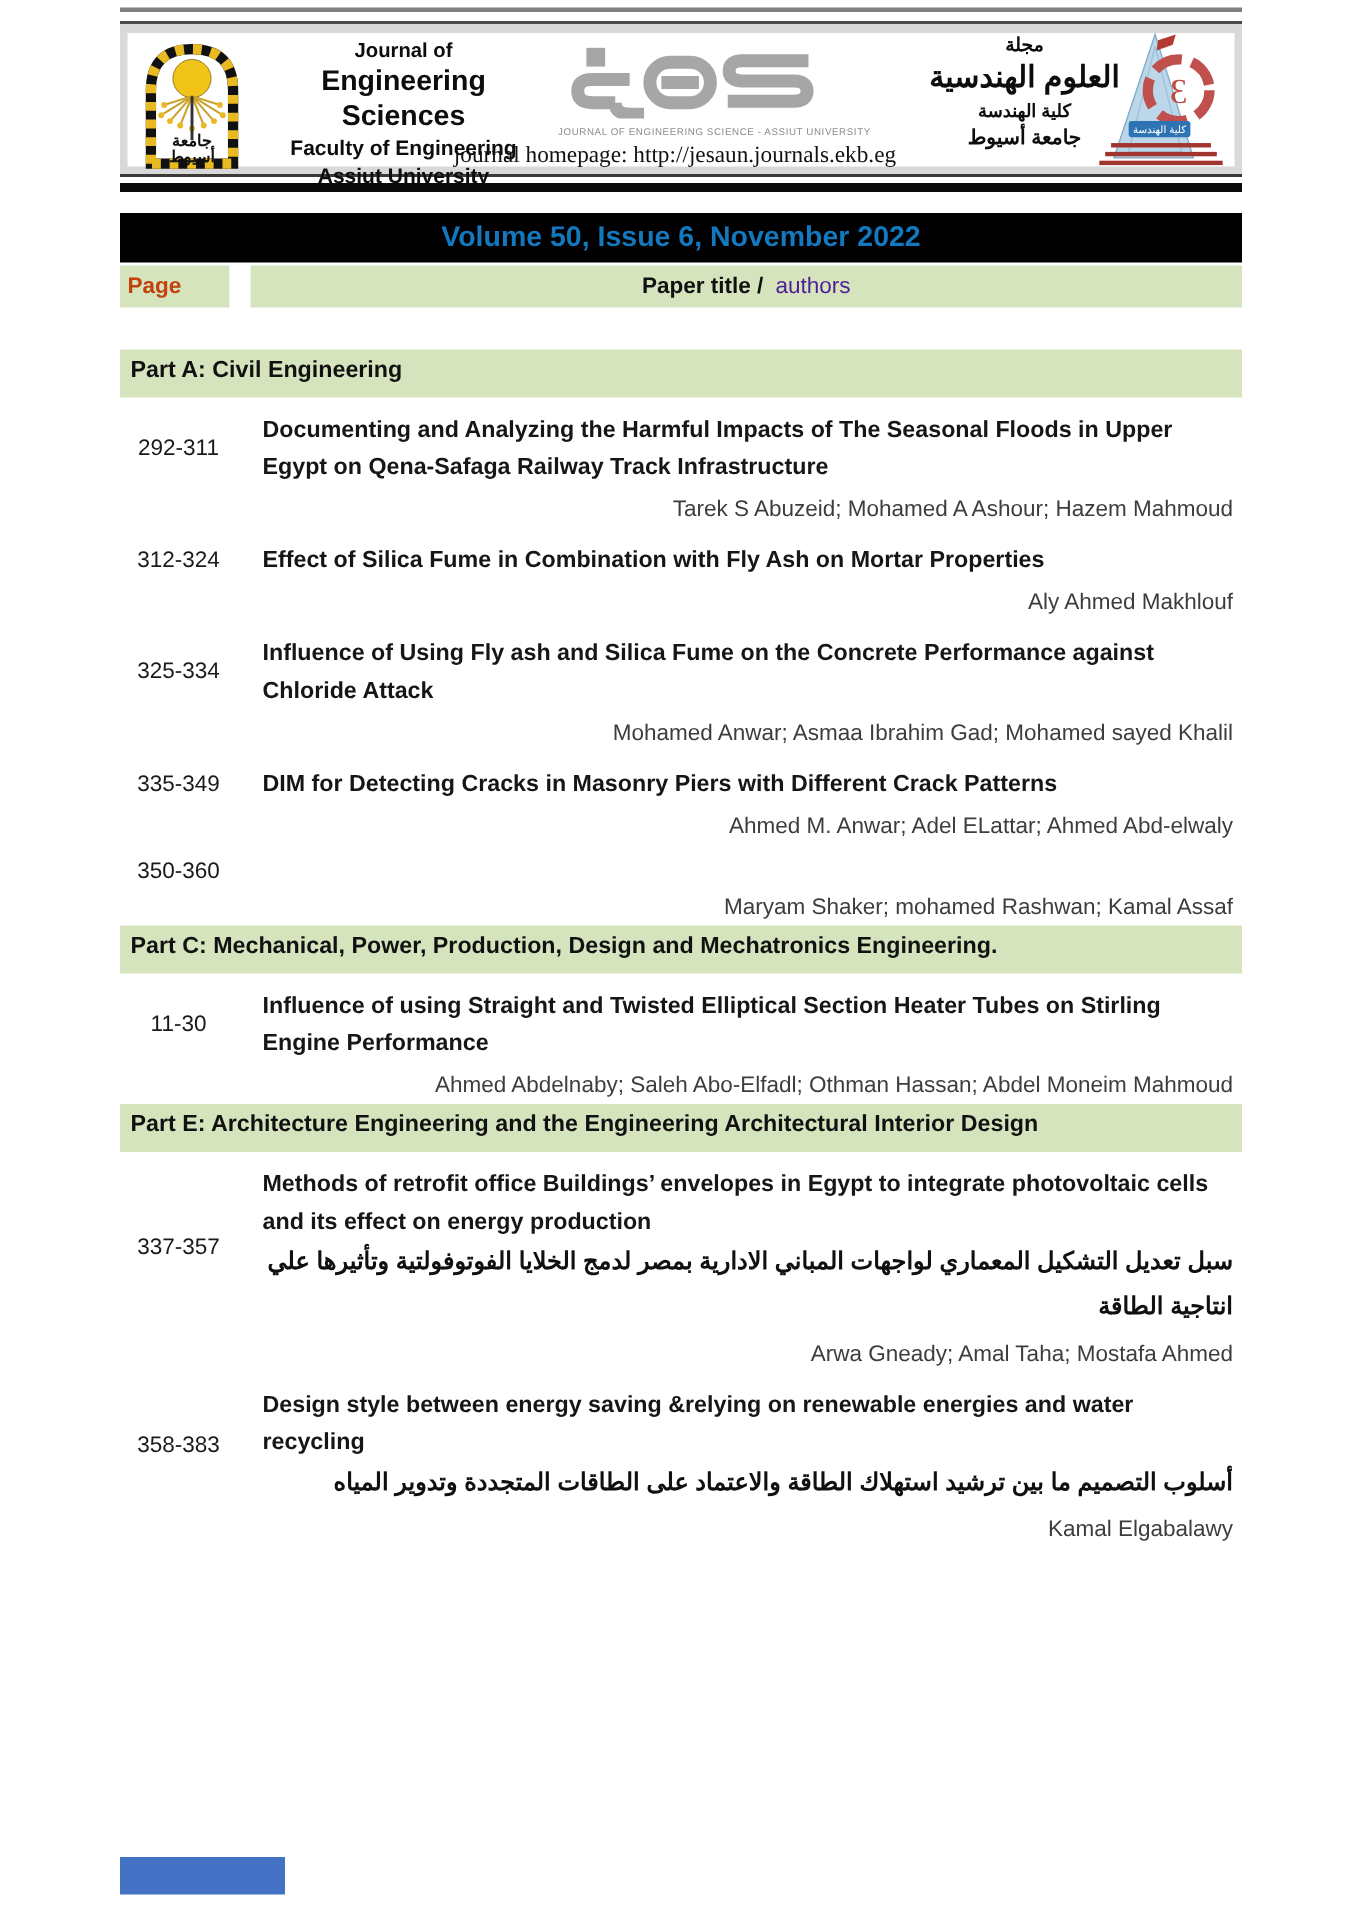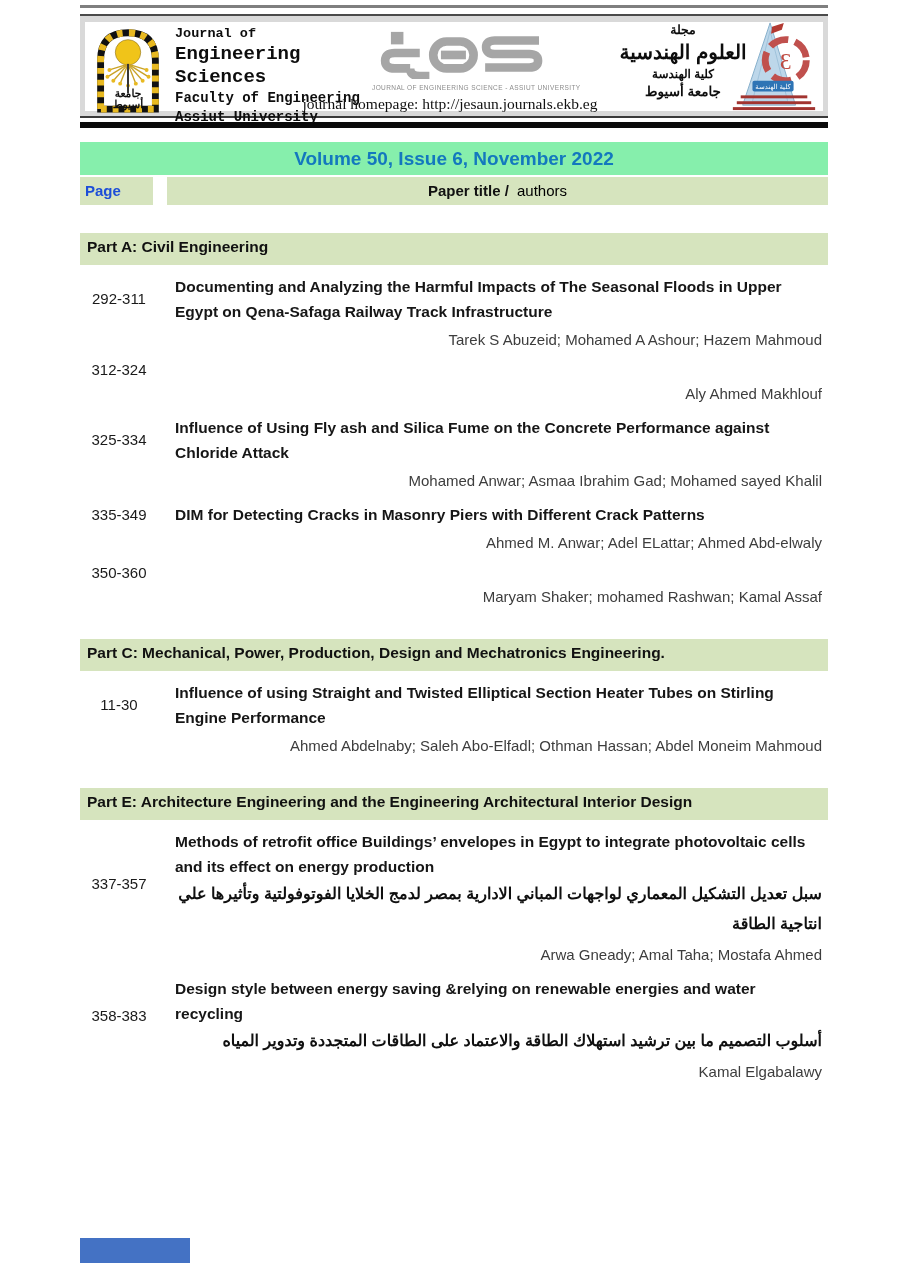--- a/index.html
+++ b/index.html
@@ -7,50 +7,50 @@
   .page { position:relative; width:905px; height:1280px; background:#ffffff; overflow:hidden; }
   .content { position:absolute; left:80px; top:0; width:748px; }
 
   .run-head { margin:54px 0 0 37px; font-size:13.5px; font-weight:700; color:#2565A8; letter-spacing:.2px; }
   .top-rule { margin-top:5px; height:2.5px; background:#7f7f7f; }
 
   .masthead { position:relative; margin-top:6px; height:104px; background:#D9D9D9;
               border-top:2px solid #4a4a4a; border-bottom:2px solid #3a3a3a; }
   .mast-inner { position:absolute; left:5px; right:5px; top:6px; bottom:5px; background:#ffffff; }
   .emblem { position:absolute; left:12px; top:7px; width:72px; height:90px; }
-  .jname { position:absolute; left:95px; top:9px; width:188px; text-align:left;
-           font-family:Liberation Mono, monospace; color:#0d0d0d; }
+  .jname { position:absolute; left:95px; top:9px; width:188px; text-align:center;
+           font-family:Liberation Sans, sans-serif; color:#0d0d0d; }
   .jname .l0 { font-size:13.5px; font-weight:700; line-height:18px; }
   .jname .l1 { font-size:19px;   font-weight:700; line-height:23px; }
   .jname .l2 { font-size:14px;   font-weight:700; line-height:19px; }
   .jname .l3 { font-size:14px;   font-weight:700; line-height:19px; }
   .jes-chip { position:absolute; left:292px; top:13px; width:184px; height:66px; text-align:center; }
   .jes-caption { font-size:6.5px; color:#8c8c8c; letter-spacing:.4px; margin-top:1px; white-space:nowrap; }
   .arabic-block { position:absolute; left:497px; top:6px; width:212px; text-align:center; color:#0d0d0d; }
   .arabic-block .a0 { font-size:12.5px; font-weight:700; line-height:17px; }
   .arabic-block .a1 { font-size:20px;   font-weight:700; line-height:27px; }
   .arabic-block .a2 { font-size:12px;   font-weight:700; line-height:17px; }
   .arabic-block .a3 { font-size:13.5px; font-weight:700; line-height:18px; }
   .rlogo { position:absolute; right:7px; top:3px; width:94px; height:94px; }
   .homepage { position:absolute; left:110px; width:520px; bottom:3px; text-align:center;
               font-family:"Liberation Serif", serif; font-size:15.5px; color:#111; }
 
   .black-bar { margin-top:4px; height:6px; background:#0a0a0a; }
 
-  .issue-bar { margin-top:14px; height:33px; line-height:33px; background:#86efac; text-align:center;
+  .issue-bar { margin-top:14px; height:33px; line-height:33px; background:#000000; text-align:center;
                font-size:19px; font-weight:700; color:#1378BE; }
 
   .toc-head { display:flex; margin-top:2px; height:28px; font-size:15px; }
-  .toc-page  { width:73px; background:#D6E4BE; line-height:28px; padding-left:5px; font-weight:700; color:#1d4ed8; }
+  .toc-page  { width:73px; background:#D6E4BE; line-height:28px; padding-left:5px; font-weight:700; color:#c2410c; }
   .toc-gap   { width:14px; background:#ffffff; }
   .toc-title { flex:1; background:#D6E4BE; line-height:28px; text-align:center; }
   .toc-title .tl { font-weight:700; color:#111; }
-  .toc-title .al { color:#000000; margin-left:4px; }
-
-  .section { margin-top:30px; }
+  .toc-title .al { color:#4c1d95; margin-left:4px; }
+
+  .section { }
   .section.first { margin-top:28px; }
   .sec-bar { background:#D6E4BE; height:32px; line-height:28px; padding-left:7px;
              font-size:15.5px; font-weight:600; color:#111; }
 
   .paper { display:grid; grid-template-columns:78px 1fr; margin-top:9px; }
   .p-pages { grid-column:1; grid-row:1; align-self:center; text-align:center;
              font-size:15px; color:#1a1a1a; }
   .p-main { grid-column:2; grid-row:1; padding-left:17px; padding-right:6px; }
   .p-title { font-size:15.5px; font-weight:600; line-height:25px; color:#161616; }
   .p-ar { font-size:16px; font-weight:600; line-height:30px; color:#101010; text-align:right; }
@@ -170,20 +170,23 @@
       <div class="paper">
         <div class="p-pages">292-311</div>
         <div class="p-main">
             <div class="p-title">Documenting and Analyzing the Harmful Impacts of The Seasonal Floods in Upper Egypt on Qena-Safaga Railway Track Infrastructure</div>
           </div>
         <div class="p-authors">Tarek S Abuzeid; Mohamed A Ashour; Hazem Mahmoud</div>
       </div>
 
       <div class="paper">
         <div class="p-pages">312-324</div>
+        <div class="p-main">
+            <div class="p-title">Effect of Silica Fume in Combination with Fly Ash on Mortar Properties</div>
+          </div>
         <div class="p-authors">Aly Ahmed Makhlouf</div>
       </div>
 
       <div class="paper">
         <div class="p-pages">325-334</div>
         <div class="p-main">
             <div class="p-title">Influence of Using Fly ash and Silica Fume on the Concrete Performance against Chloride Attack</div>
           </div>
         <div class="p-authors">Mohamed Anwar; Asmaa Ibrahim Gad; Mohamed sayed Khalil</div>
       </div>

